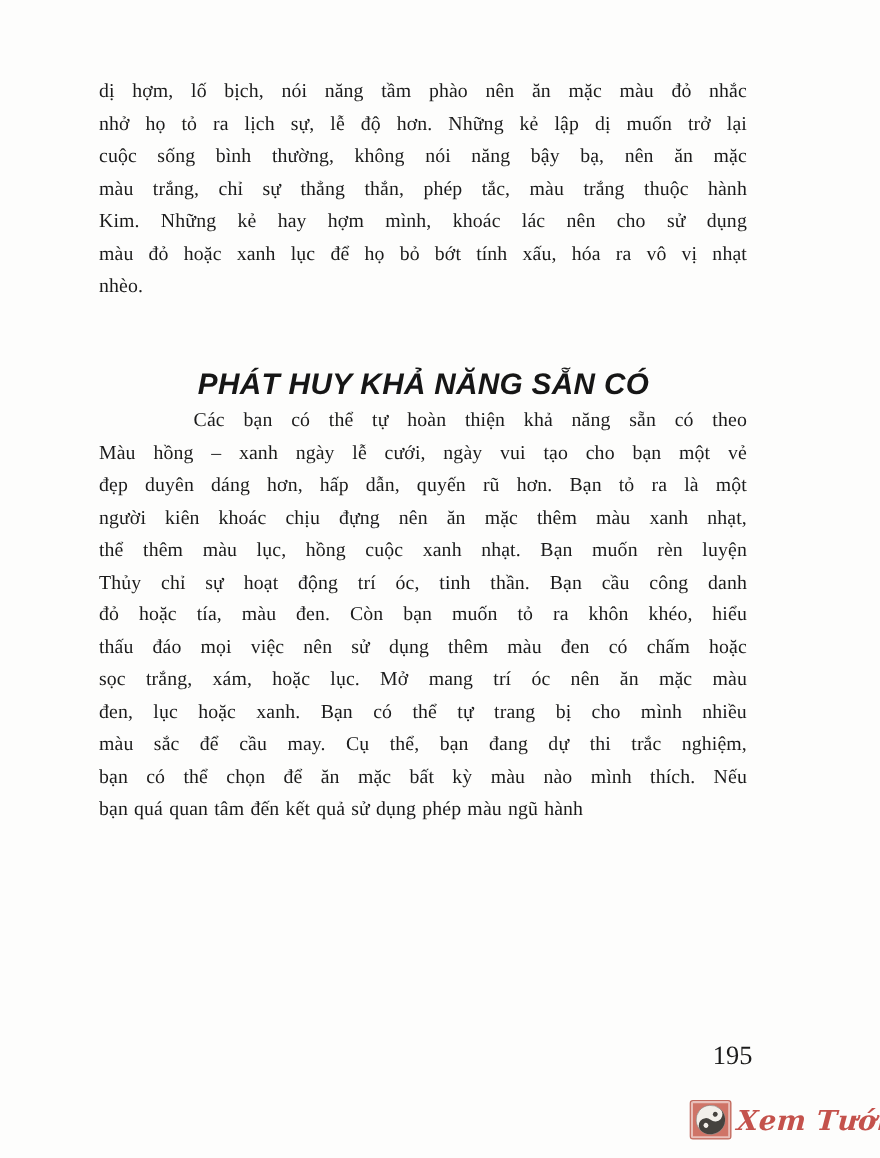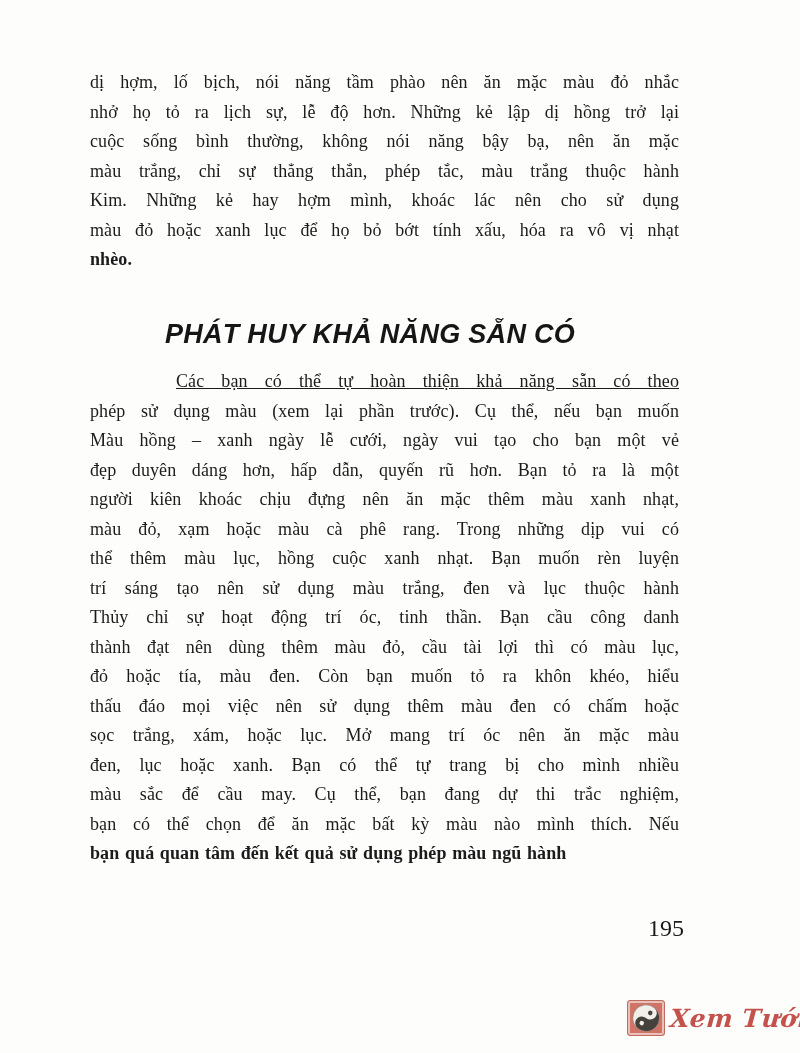--- a/index.html
+++ b/index.html
@@ -21,42 +21,42 @@
     letter-spacing: 0.1px;
     word-spacing: 1px;
   }
   .para .line {
     text-align: justify;
     text-align-last: justify;
     white-space: normal;
     height: 29.5px;
     overflow: visible;
   }
-  .para .line:last-child { text-align-last: left; font-weight: bold; }
+  .para .line:last-child { text-align-last: left; }
   .para1 { top: 68px; }
   .para2 { top: 367px; }
-  .para2 .line:first-child { padding-left: 86px; box-sizing: border-box; text-decoration: underline; }
+  .para2 .line:first-child { padding-left: 86px; box-sizing: border-box; }
   .heading {
     position: absolute;
     left: 60px;
     top: 319px;
     width: 620px;
-    margin: 0;
+    margin: 15px;
     text-align: center;
     font-family: "Liberation Sans", sans-serif;
     font-style: italic;
     font-weight: 700;
     font-size: 27px;
     letter-spacing: 0.3px;
     color: #161616;
   }
   .page-number {
     position: absolute;
     left: 648px;
-    top: 915px;
+    top: 947px;
     width: 34px;
     text-align: center;
     font-size: 24px;
     color: #1b1b1b;
   }
   .watermark {
     position: absolute;
     left: 627px;
     top: 1000px;
     display: flex;
@@ -86,41 +86,37 @@
     white-space: nowrap;
   }
 </style>
 </head>
 <body>
 
 <div class="page">
 
   <div class="para para1">
       <div class="line">dị hợm, lố bịch, nói năng tầm phào nên ăn mặc màu đỏ nhắc</div>
-      <div class="line">nhở họ tỏ ra lịch sự, lễ độ hơn. Những kẻ lập dị hồng trở lại</div>
+      <div class="line">nhở họ tỏ ra lịch sự, lễ độ hơn. Những kẻ lập dị muốn trở lại</div>
       <div class="line">cuộc sống bình thường, không nói năng bậy bạ, nên ăn mặc</div>
       <div class="line">màu trắng, chỉ sự thẳng thắn, phép tắc, màu trắng thuộc hành</div>
       <div class="line">Kim. Những kẻ hay hợm mình, khoác lác nên cho sử dụng</div>
       <div class="line">màu đỏ hoặc xanh lục để họ bỏ bớt tính xấu, hóa ra vô vị nhạt</div>
       <div class="line">nhèo.</div>
     </div>
 
   <h1 class="heading">PHÁT HUY KHẢ NĂNG SẴN CÓ</h1>
 
   <div class="para para2">
       <div class="line">Các bạn có thể tự hoàn thiện khả năng sẵn có theo</div>
-      <div class="line">phép sử dụng màu (xem lại phần trước). Cụ thể, nếu bạn muốn</div>
       <div class="line">Màu hồng – xanh ngày lễ cưới, ngày vui tạo cho bạn một vẻ</div>
       <div class="line">đẹp duyên dáng hơn, hấp dẫn, quyến rũ hơn. Bạn tỏ ra là một</div>
       <div class="line">người kiên khoác chịu đựng nên ăn mặc thêm màu xanh nhạt,</div>
-      <div class="line">màu đỏ, xạm hoặc màu cà phê rang. Trong những dịp vui có</div>
       <div class="line">thể thêm màu lục, hồng cuộc xanh nhạt. Bạn muốn rèn luyện</div>
-      <div class="line">trí sáng tạo nên sử dụng màu trắng, đen và lục thuộc hành</div>
       <div class="line">Thủy chỉ sự hoạt động trí óc, tinh thần. Bạn cầu công danh</div>
-      <div class="line">thành đạt nên dùng thêm màu đỏ, cầu tài lợi thì có màu lục,</div>
       <div class="line">đỏ hoặc tía, màu đen. Còn bạn muốn tỏ ra khôn khéo, hiểu</div>
       <div class="line">thấu đáo mọi việc nên sử dụng thêm màu đen có chấm hoặc</div>
       <div class="line">sọc trắng, xám, hoặc lục. Mở mang trí óc nên ăn mặc màu</div>
       <div class="line">đen, lục hoặc xanh. Bạn có thể tự trang bị cho mình nhiều</div>
       <div class="line">màu sắc để cầu may. Cụ thể, bạn đang dự thi trắc nghiệm,</div>
       <div class="line">bạn có thể chọn để ăn mặc bất kỳ màu nào mình thích. Nếu</div>
       <div class="line">bạn quá quan tâm đến kết quả sử dụng phép màu ngũ hành</div>
     </div>
 
   <div class="page-number">195</div>

